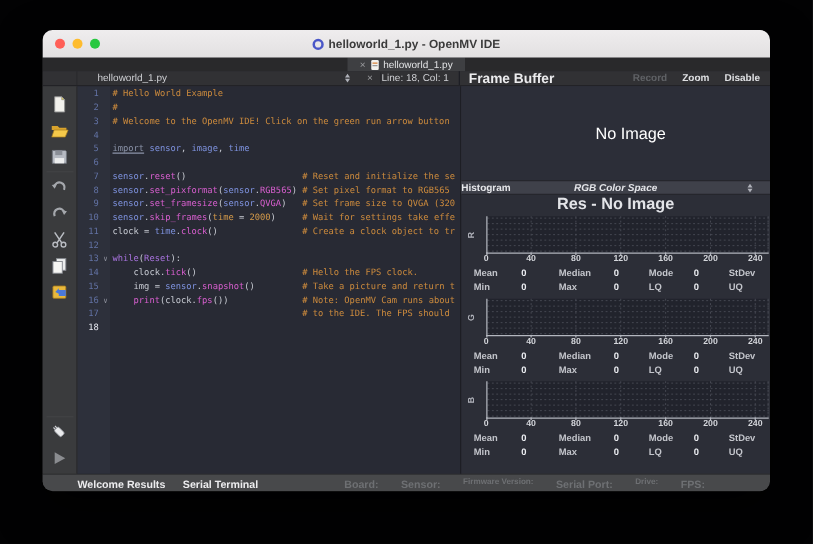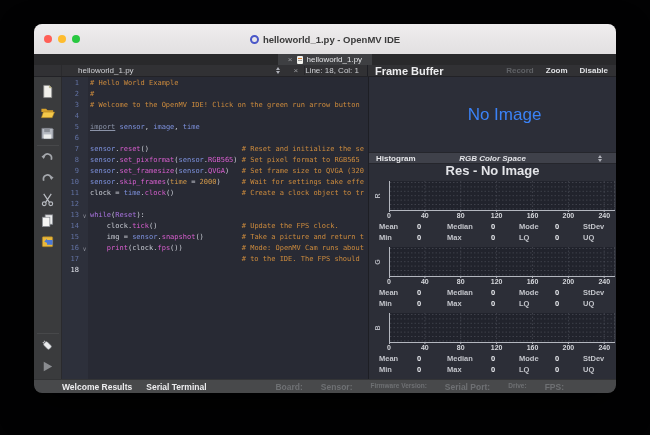--- a/index.html
+++ b/index.html
@@ -3,21 +3,21 @@
 <meta charset="utf-8">
 <style>
   * { margin:0; padding:0; box-sizing:border-box; }
   html,body { width:650px; height:435px; background:#020203; overflow:hidden;
               font-family:"Liberation Sans", sans-serif; }
   .window { position:absolute; left:34px; top:24px; width:582px; height:369px;
             border-radius:8px; overflow:hidden; display:flex; flex-direction:column;
             box-shadow:0 14px 34px rgba(0,0,0,.75); background:#2c2c2e; }
 
   
-  .titlebar { height:30px; background:linear-gradient(#efedee,#e2e0e1); display:flex;
+  .titlebar { height:22px; background:linear-gradient(#efedee,#e2e0e1); display:flex;
               align-items:center; position:relative; flex:0 0 auto; }
   .lights { display:flex; gap:6px; margin-left:10px; }
   .light { width:8px; height:8px; border-radius:50%; }
   .l-close { background:#ff5f57; } .l-min { background:#febc2e; } .l-zoom { background:#28c840; }
   .win-title { position:absolute; left:0; right:0; text-align:center; font-size:9.5px;
                font-weight:bold; color:#3b3b3b; display:flex; justify-content:center;
                align-items:center; gap:4px; pointer-events:none; }
   .omv-logo { width:9px; height:9px; border-radius:50%; border:2.5px solid #4a57c8; display:inline-block; }
 
   
@@ -68,25 +68,25 @@
   .ln.current { color:#e8eaf2; }
   .fold { width:11px; text-align:center; color:#8a8d98; font-size:6px; flex:0 0 auto; }
   .src { white-space:pre; }
   .t-cm { color:#cd8b3d; } .t-kw { color:#a873de; } .t-mod { color:#7f93e0; }
   .t-fn { color:#d95fd0; } .t-num { color:#d49a4a; } .t-pr { color:#d49a4a; }
   .t-pl { color:#c9ccd4; } .t-imp { color:#8b93a8;text-decoration:underline; }
 
   
   .right-panel { flex:1; background:#2c2e37; display:flex; flex-direction:column; min-width:0; }
   .fb-view { height:75px; background:#2c2e38; display:flex; align-items:center; justify-content:center; }
-  .no-image { color:#3b82f6; font-size:17px;margin-left:24px; }
+  .no-image { color:#ffffff; font-size:13px;margin-left:24px; }
   .hist-header { height:12px; background:#3f414a; border-top:1px solid #25262c;
                  border-bottom:1px solid #25262c; display:flex; align-items:center;
                  position:relative; font-size:8px; }
-  .hist-title { font-weight:bold; color:#e6e7ea; padding-left:7px; }
+  .hist-title { font-weight:bold; color:#e6e7ea; }
   .cs-label { position:absolute; left:0; right:0; text-align:center; color:#e3e4e8; font-weight:bold;font-style:italic; }
   .hist-updown { margin-left:auto; padding-right:6px; z-index:1; }
   .res-label { height:13px; display:flex; align-items:center; justify-content:center;
                color:#e3e4e8; font-size:13px; font-weight:bold; }
   .channel { padding-top:4px; }
   .ch-chart { height:30px; position:relative; margin:0 2px 0 20px; background:#21232c; }
   .ch-name { position:absolute; left:-14px; top:50%; transform:translateY(-50%) rotate(-90deg);
              font-size:7px; font-weight:bold; color:#b2b4bc; }
   .ch-chart svg { position:absolute; inset:0; overflow:visible; }
   .gl { stroke:#4a4d57; stroke-width:0.7; stroke-dasharray:1.5 2; }
@@ -237,23 +237,23 @@
           <div class="code-line"><span class="ln">4</span><span class="fold"></span><span class="src"></span></div>
           <div class="code-line"><span class="ln">5</span><span class="fold"></span><span class="src"><span class="t-imp">import</span><span class="t-pl"> </span><span class="t-mod">sensor</span><span class="t-pl">, </span><span class="t-mod">image</span><span class="t-pl">, </span><span class="t-mod">time</span></span></div>
           <div class="code-line"><span class="ln">6</span><span class="fold"></span><span class="src"></span></div>
           <div class="code-line"><span class="ln">7</span><span class="fold"></span><span class="src"><span class="t-mod">sensor</span><span class="t-pl">.</span><span class="t-fn">reset</span><span class="t-pl">()                      </span><span class="t-cm"># Reset and initialize the se</span></span></div>
           <div class="code-line"><span class="ln">8</span><span class="fold"></span><span class="src"><span class="t-mod">sensor</span><span class="t-pl">.</span><span class="t-fn">set_pixformat</span><span class="t-pl">(</span><span class="t-mod">sensor</span><span class="t-pl">.</span><span class="t-fn">RGB565</span><span class="t-pl">) </span><span class="t-cm"># Set pixel format to RGB565</span></span></div>
           <div class="code-line"><span class="ln">9</span><span class="fold"></span><span class="src"><span class="t-mod">sensor</span><span class="t-pl">.</span><span class="t-fn">set_framesize</span><span class="t-pl">(</span><span class="t-mod">sensor</span><span class="t-pl">.</span><span class="t-fn">QVGA</span><span class="t-pl">)   </span><span class="t-cm"># Set frame size to QVGA (320</span></span></div>
           <div class="code-line"><span class="ln">10</span><span class="fold"></span><span class="src"><span class="t-mod">sensor</span><span class="t-pl">.</span><span class="t-fn">skip_frames</span><span class="t-pl">(</span><span class="t-pr">time</span><span class="t-pl"> = </span><span class="t-num">2000</span><span class="t-pl">)     </span><span class="t-cm"># Wait for settings take effe</span></span></div>
           <div class="code-line"><span class="ln">11</span><span class="fold"></span><span class="src"><span class="t-pl">clock = </span><span class="t-mod">time</span><span class="t-pl">.</span><span class="t-fn">clock</span><span class="t-pl">()                </span><span class="t-cm"># Create a clock object to tr</span></span></div>
           <div class="code-line"><span class="ln">12</span><span class="fold"></span><span class="src"></span></div>
           <div class="code-line"><span class="ln">13</span><span class="fold">∨</span><span class="src"><span class="t-kw">while</span><span class="t-pl">(</span><span class="t-kw">Reset</span><span class="t-pl">):</span></span></div>
-          <div class="code-line"><span class="ln">14</span><span class="fold"></span><span class="src"><span class="t-pl">    clock.</span><span class="t-fn">tick</span><span class="t-pl">()                    </span><span class="t-cm"># Update the FPS clock.</span></span></div>
+          <div class="code-line"><span class="ln">14</span><span class="fold"></span><span class="src"><span class="t-pl">    clock.</span><span class="t-fn">tick</span><span class="t-pl">()                    </span><span class="t-cm"># Hello the FPS clock.</span></span></div>
           <div class="code-line"><span class="ln">15</span><span class="fold"></span><span class="src"><span class="t-pl">    img = </span><span class="t-mod">sensor</span><span class="t-pl">.</span><span class="t-fn">snapshot</span><span class="t-pl">()         </span><span class="t-cm"># Take a picture and return t</span></span></div>
-          <div class="code-line"><span class="ln">16</span><span class="fold">∨</span><span class="src"><span class="t-pl">    </span><span class="t-fn">print</span><span class="t-pl">(clock.</span><span class="t-fn">fps</span><span class="t-pl">())              </span><span class="t-cm"># Mode: OpenMV Cam runs about</span></span></div>
+          <div class="code-line"><span class="ln">16</span><span class="fold">∨</span><span class="src"><span class="t-pl">    </span><span class="t-fn">print</span><span class="t-pl">(clock.</span><span class="t-fn">fps</span><span class="t-pl">())              </span><span class="t-cm"># Note: OpenMV Cam runs about</span></span></div>
           <div class="code-line"><span class="ln">17</span><span class="fold"></span><span class="src"><span class="t-pl">                                    </span><span class="t-cm"># to the IDE. The FPS should</span></span></div>
           <div class="code-line"><span class="ln current">18</span><span class="fold"></span><span class="src"></span></div>
         </div>
     </div>
 
     <div class="right-panel" style="border-left:1px solid #1d1e24;">
       <div class="fb-view">
         <span class="no-image">No Image</span>
       </div>
       <div class="hist-header">

